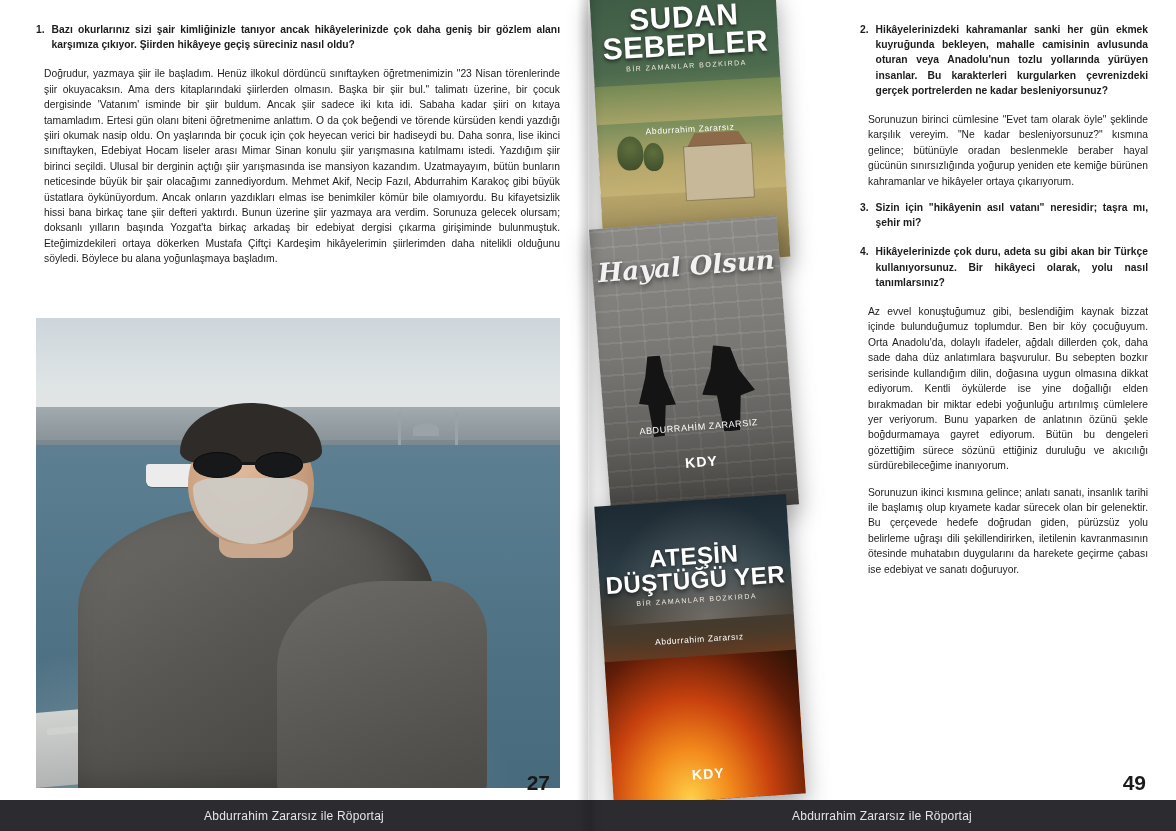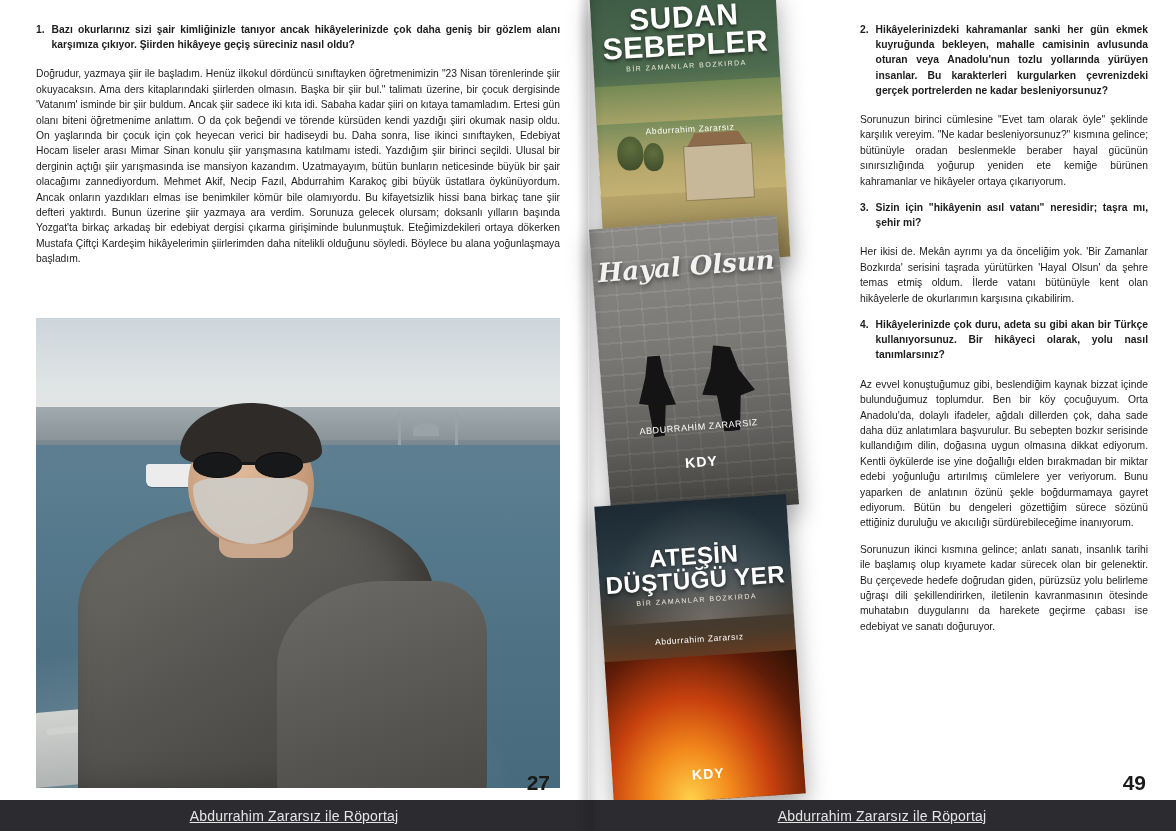--- a/index.html
+++ b/index.html
@@ -44,23 +44,22 @@
     width: 588px; height: 31px;
     background: #2b2b30;
     display: flex;
     align-items: center;
     justify-content: center;
     z-index: 30;
   }
   .footer-bar.right { justify-content: center; }
   .footer-text {
     color: #e6e6e6;
-    font-size: 14px;
+    font-size: 12px;
     letter-spacing: .2px;
-    text-decoration: underline;
   }
   .page-number {
     position: absolute;
     bottom: 36px;
     font-size: 21px;
     font-weight: bold;
     color: #1a1a1a;
     z-index: 31;
   }
   .page-number.left { right: 38px; }
@@ -82,21 +81,21 @@
   }
   .q {
     display: flex;
     gap: 7px;
     font-weight: bold;
     margin-bottom: 14px;
     line-height: 15.2px;
   }
   .q .num { flex: 0 0 auto; }
   .q .qt { flex: 1 1 auto; }
-  .para { margin-bottom: 11px; }
+  .para { margin-bottom: 11px; margin-left: 8px; }
   .para:last-child { margin-bottom: 0; }
 
   
   .photo {
     position: absolute;
     left: 36px; top: 318px;
     width: 524px; height: 470px;
     overflow: hidden;
     background: #6d8ba0;
     z-index: 5;
@@ -372,21 +371,20 @@
       <div class="q">
         <span class="num">2.</span>
         <span class="qt">Hikâyelerinizdeki kahramanlar sanki her gün ekmek kuyruğunda bekleyen, mahalle camisinin avlusunda oturan veya Anadolu'nun tozlu yollarında yürüyen insanlar. Bu karakterleri kurgularken çevrenizdeki gerçek portrelerden ne kadar besleniyorsunuz?</span>
       </div>
       <div class="para">Sorunuzun birinci cümlesine "Evet tam olarak öyle" şeklinde karşılık vereyim. "Ne kadar besleniyorsunuz?" kısmına gelince; bütünüyle oradan beslenmekle beraber hayal gücünün sınırsızlığında yoğurup yeniden ete kemiğe bürünen kahramanlar ve hikâyeler ortaya çıkarıyorum.</div>
 
       <div class="q">
         <span class="num">3.</span>
         <span class="qt">Sizin için "hikâyenin asıl vatanı" neresidir; taşra mı, şehir mi?</span>
       </div>
-      <div class="para">Her ikisi de. Mekân ayrımı ya da önceliğim yok. 'Bir Zamanlar Bozkırda' serisini taşrada yürütürken 'Hayal Olsun' da şehre temas etmiş oldum. İlerde vatanı bütünüyle kent olan hikâyelerle de okurlarımın karşısına çıkabilirim.</div>
 
       <div class="q">
         <span class="num">4.</span>
         <span class="qt">Hikâyelerinizde çok duru, adeta su gibi akan bir Türkçe kullanıyorsunuz. Bir hikâyeci olarak, yolu nasıl tanımlarsınız?</span>
       </div>
       <div class="para">Az evvel konuştuğumuz gibi, beslendiğim kaynak bizzat içinde bulunduğumuz toplumdur. Ben bir köy çocuğuyum. Orta Anadolu'da, dolaylı ifadeler, ağdalı dillerden çok, daha sade daha düz anlatımlara başvurulur. Bu sebepten bozkır serisinde kullandığım dilin, doğasına uygun olmasına dikkat ediyorum. Kentli öykülerde ise yine doğallığı elden bırakmadan bir miktar edebi yoğunluğu artırılmış cümlelere yer veriyorum. Bunu yaparken de anlatının özünü şekle boğdurmamaya gayret ediyorum. Bütün bu dengeleri gözettiğim sürece sözünü ettiğiniz duruluğu ve akıcılığı sürdürebileceğime inanıyorum.</div>
       <div class="para">Sorunuzun ikinci kısmına gelince; anlatı sanatı, insanlık tarihi ile başlamış olup kıyamete kadar sürecek olan bir gelenektir. Bu çerçevede hedefe doğrudan giden, pürüzsüz yolu belirleme uğraşı dili şekillendirirken, iletilenin kavranmasının ötesinde muhatabın duygularını da harekete geçirme çabası ise edebiyat ve sanatı doğuruyor.</div>
     </div>
 
     <div class="page-number right">49</div>

